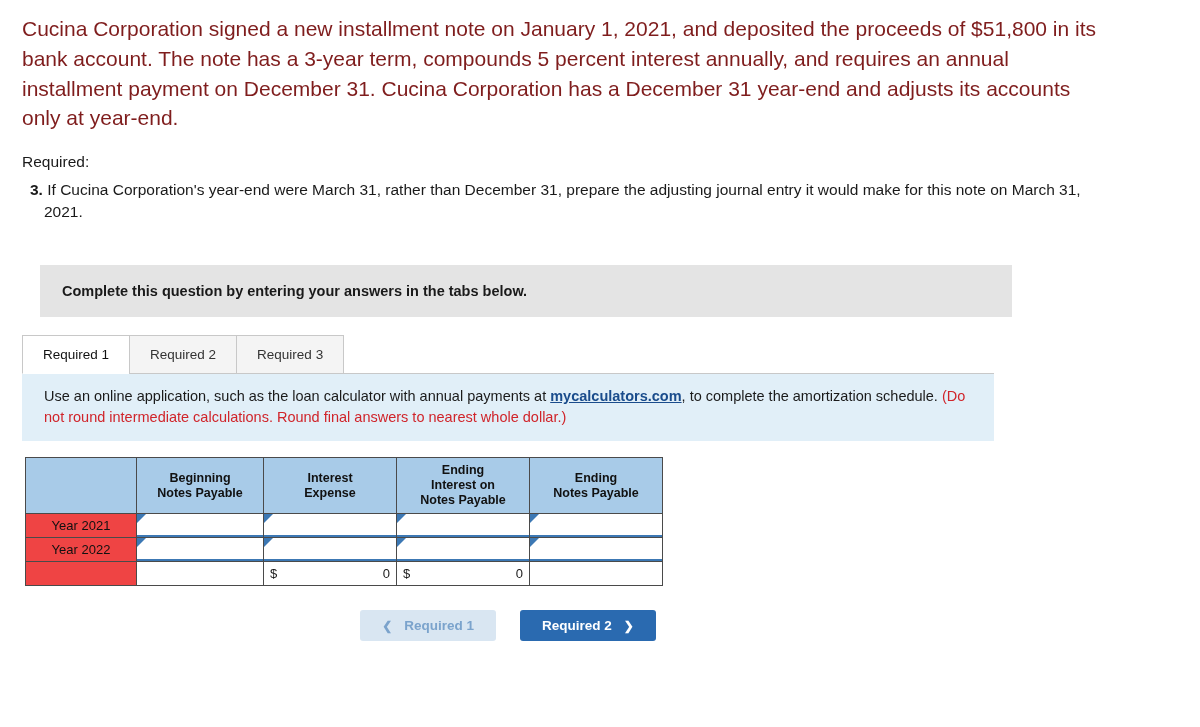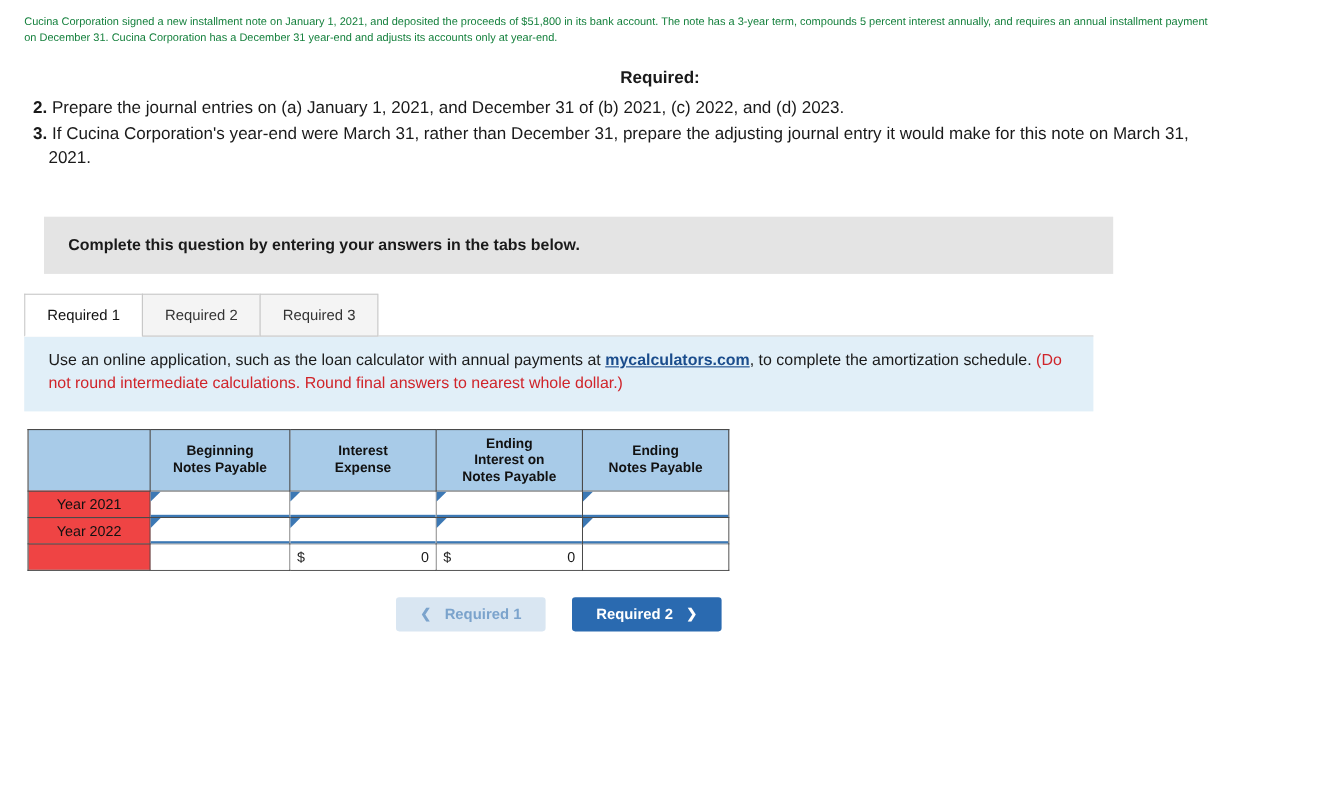--- a/index.html
+++ b/index.html
@@ -13,31 +13,30 @@
     font-family: "Liberation Sans", sans-serif;
     color: #1a1a1a;
     position: relative;
     overflow: hidden;
   }
   .page {
     padding: 14px 22px 0 22px;
     box-sizing: border-box;
   }
   .intro {
-    font-size: 10px;
+    font-size: 21px;
     line-height: 1.42;
-    color: #15803d;
+    color: #7f1d1d;
     max-width: 1080px;
   }
   .required-label {
-    font-weight: bold;
+    font-weight: normal;
     font-size: 15.5px;
     margin-top: 20px;
     margin-bottom: 8px;
-    text-align: center;
   }
   .req-list {
     font-size: 15.5px;
     line-height: 1.42;
     max-width: 1090px;
   }
   .req-item {
     margin-bottom: 1px;
     padding-left: 22px;
     text-indent: -14px;
@@ -213,24 +212,20 @@
 </head>
 <body>
 
 <div class="page">
 
   <div class="intro">Cucina Corporation signed a new installment note on January 1, 2021, and deposited the proceeds of $51,800 in its bank account. The note has a 3-year term, compounds 5 percent interest annually, and requires an annual installment payment on December 31. Cucina Corporation has a December 31 year-end and adjusts its accounts only at year-end.</div>
 
   <div class="required-label">Required:</div>
 
   <div class="req-list">
-    <div class="req-item">
-      <span class="req-num">2.</span>
-      <span>Prepare the journal entries on (a) January 1, 2021, and December 31 of (b) 2021, (c) 2022, and (d) 2023.</span>
-    </div>
     <div class="req-item">
       <span class="req-num">3.</span>
       <span>If Cucina Corporation's year-end were March 31, rather than December 31, prepare the adjusting journal entry it would make for this note on March 31, 2021.</span>
     </div>
   </div>
 
   <div class="banner">Complete this question by entering your answers in the tabs below.</div>
 
   <div class="tabs">
     <div class="tab active">Required 1</div>

